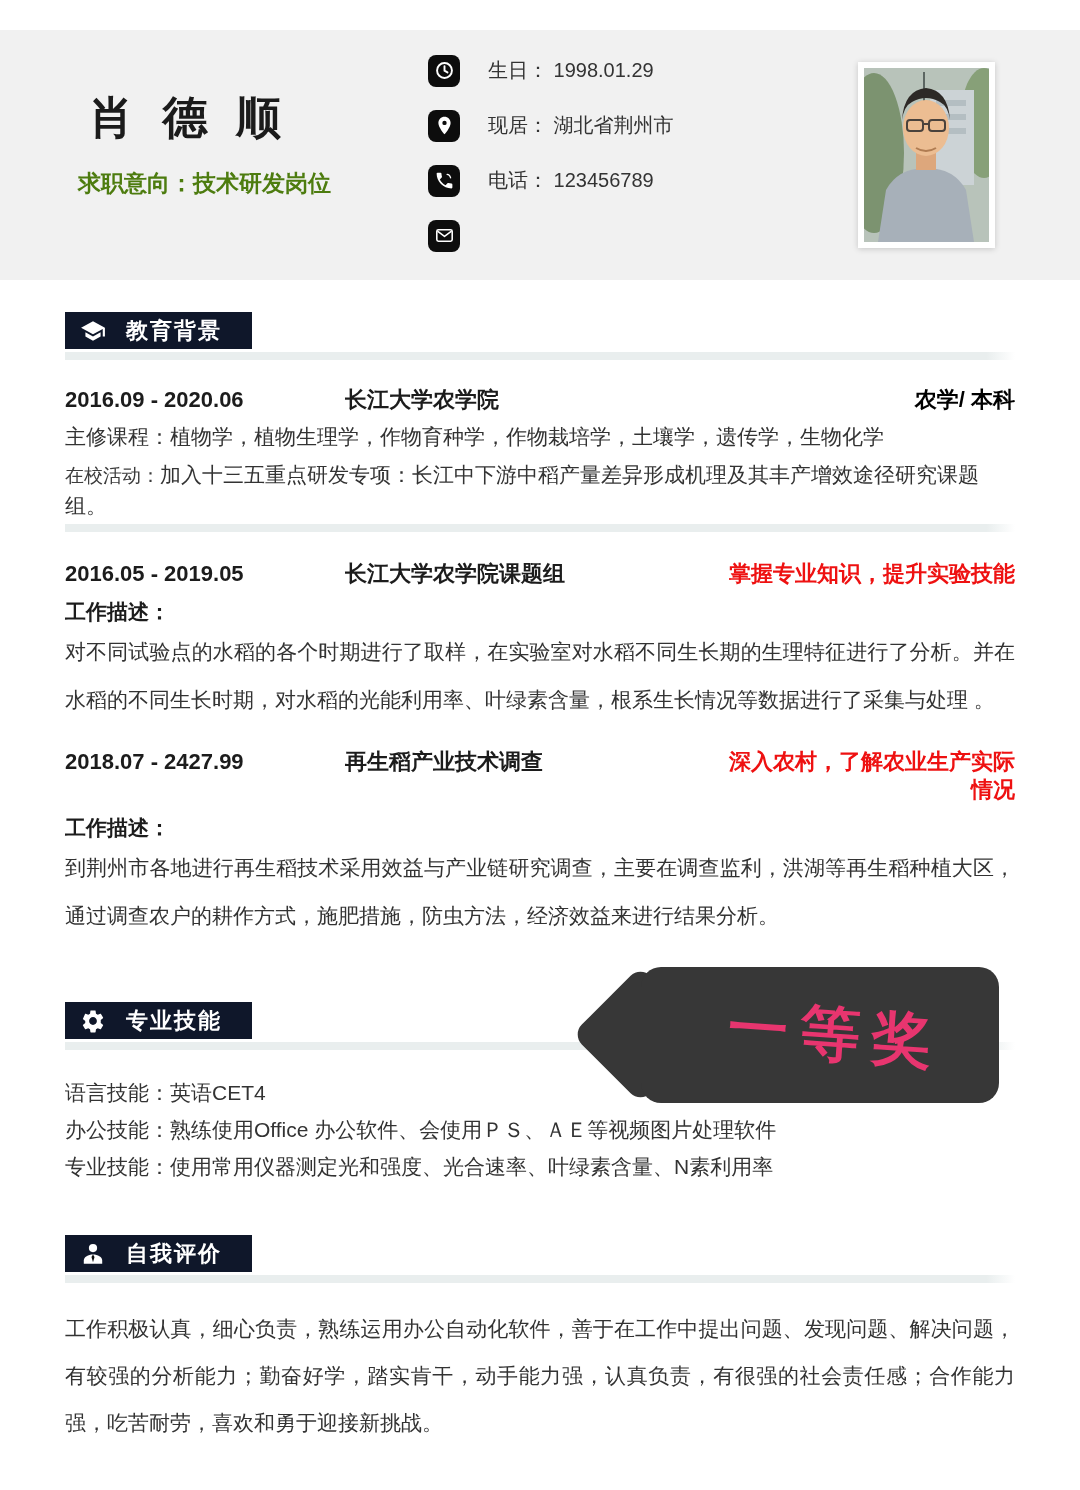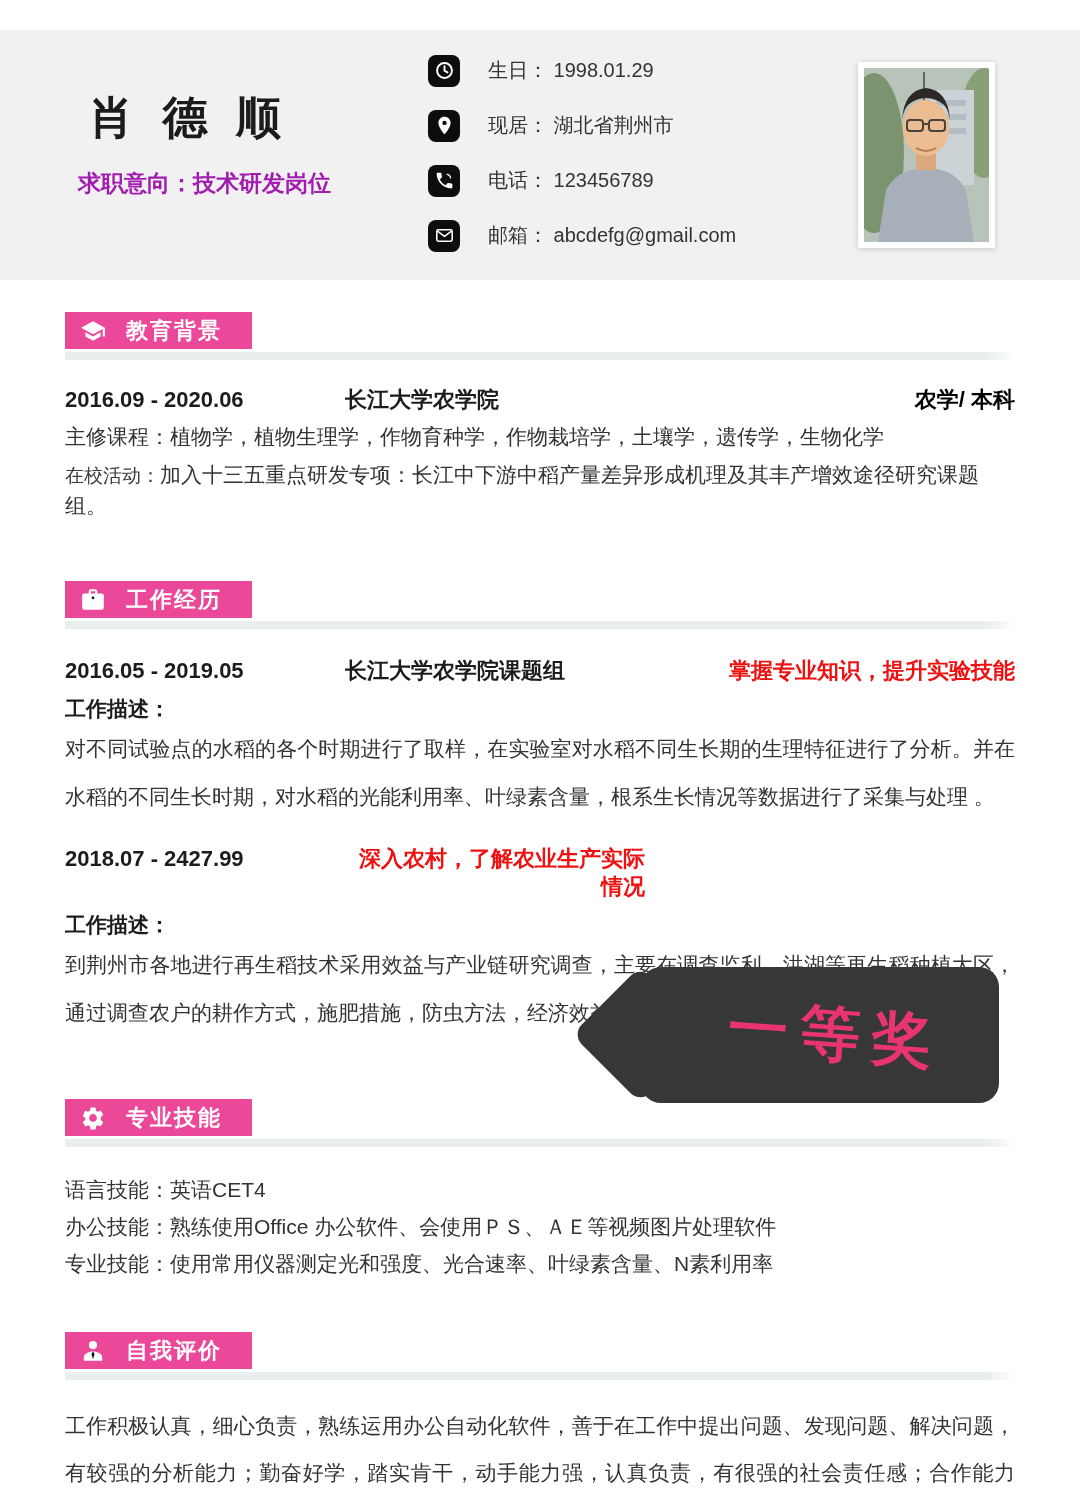--- a/index.html
+++ b/index.html
@@ -17,21 +17,21 @@
     width: 1080px; height: 250px;
     background: #f1f1f1;
   }
   .name {
     position: absolute; left: 89px; top: 58px;
     font-size: 45px; font-weight: bold; color: #1b1b1b;
     letter-spacing: 8px;
   }
   .objective {
     position: absolute; left: 78px; top: 138px;
-    font-size: 23px; font-weight: bold; color: #a21caf;
+    font-size: 23px; font-weight: bold; color: #4d7c0f;
   }
   .contacts { position: absolute; left: 428px; top: 13px; }
   .contact-row { display: flex; align-items: center; height: 55px; }
   .icon-box {
     width: 32px; height: 32px; background: #0d0d0d;
     border-radius: 8px; display: flex; align-items: center; justify-content: center;
     flex: 0 0 32px;
   }
   .icon-box svg { width: 21px; height: 21px; }
   .contact-text { margin-left: 28px; font-size: 20px; color: #333; }
@@ -44,21 +44,21 @@
     box-shadow: 0 1px 6px rgba(0,0,0,0.18);
   }
   .photo svg { width: 100%; height: 100%; display: block; }
 
   
   .content { position: absolute; top: 280px; left: 0; width: 1080px; padding: 0 65px; }
 
   .section-bar {
     margin-top: 32px;
     display: inline-flex; align-items: center;
-    background: #ec4899; color: #ffffff;
+    background: #0f172a; color: #ffffff;
     height: 37px; padding: 0 30px 0 15px;
   }
   .section-bar svg { width: 26px; height: 26px; margin-right: 20px; }
   .section-title { font-size: 22px; font-weight: bold; letter-spacing: 2px; }
   .divider { height: 8px; background: #e9eeee; margin-top: 3px; width: 950px;
     background: linear-gradient(to right, #e9eeee 97%, rgba(233,238,238,0)); }
 
   .row3 { display: flex; align-items: baseline; margin-top: 26px; line-height: 28px; }
   .row3 .c1 { flex: 0 0 280px; font-size: 22px; font-weight: bold; color: #1c1c1c; }
   .row3 .c2 { flex: 1; text-align: left; font-size: 22px; font-weight: bold; color: #1c1c1c; }
@@ -137,21 +137,20 @@
       </span>
       <span class="contact-text"><span>电话：</span> <span class="val">123456789</span></span>
     </div>
     <div class="contact-row">
       <span class="icon-box">
         <svg viewBox="0 0 24 24">
             <rect x="3.2" y="5.5" width="17.6" height="13" rx="1.8" fill="none" stroke="#fff" stroke-width="1.8"></rect>
             <path d="M4 7l8 6 8-6" fill="none" stroke="#fff" stroke-width="1.8" stroke-linejoin="round"></path>
           </svg>
       </span>
-      <span class="contact-text"><span>邮箱：</span> <span class="val">abcdefg@gmail.com</span></span>
     </div>
   </div>
 
   <div class="photo">
     <svg viewBox="0 0 125 174" preserveAspectRatio="none">
       <rect width="125" height="174" fill="#b8c3ba"></rect>
       <ellipse cx="10" cy="85" rx="30" ry="80" fill="#7c9370"></ellipse>
       <ellipse cx="120" cy="55" rx="24" ry="55" fill="#87a078"></ellipse>
       <rect x="66" y="22" width="44" height="95" fill="#ccd3d6"></rect>
       <rect x="72" y="32" width="30" height="6" fill="#b4bec2"></rect>
@@ -188,39 +187,33 @@
     </div>
     <div class="line">
       <span>主修课程：</span><span>植物学，植物生理学，作物育种学，作物栽培学，土壤学，遗传学，生物化学</span>
     </div>
     <div class="line">
       <span class="small-label">在校活动：</span><span>加入十三五重点研发专项：长江中下游中稻产量差异形成机理及其丰产增效途径研究课题组。</span>
     </div>
   </div>
 
   <div>
-    <div class="section-bar mt60">
-      <svg viewBox="0 0 24 24">
-          <path d="M20 6h-4V4c0-1.1-.9-2-2-2h-4c-1.1 0-2 .9-2 2v2H4c-1.1 0-2 .9-2 2v11c0 1.1.9 2 2 2h16c1.1 0 2-.9 2-2V8c0-1.1-.9-2-2-2zm-6 0h-4V4h4v2z" fill="#fff"></path>
-          <circle cx="12" cy="10" r="1.2" fill="#0d0d0d"></circle>
-        </svg>
-      <span class="section-title">工作经历</span>
-    </div>
     <div class="divider"></div>
 
     <div class="row3 mt24" style="margin-top:28px;">
       <span class="c1">2016.05 - 2019.05</span>
       <span class="c2">长江大学农学院课题组</span>
       <span class="c3 red">掌握专业知识，提升实验技能</span>
     </div>
     <div class="desc-label">工作描述：</div>
     <div class="para">对不同试验点的水稻的各个时期进行了取样，在实验室对水稻不同生长期的生理特征进行了分析。并在水稻的不同生长时期，对水稻的光能利用率、叶绿素含量，根系生长情况等数据进行了采集与处理 。</div>
 
     <div class="row3 mt24">
       <span class="c1">2018.07 - 2427.99</span>
+      <span class="c2">再生稻产业技术调查</span>
       <span class="c3 red">深入农村，了解农业生产实际情况</span>
     </div>
     <div class="desc-label">工作描述：</div>
     <div class="para">到荆州市各地进行再生稻技术采用效益与产业链研究调查，主要在调查监利，洪湖等再生稻种植大区，通过调查农户的耕作方式，施肥措施，防虫方法，经济效益来进行结果分析。</div>
   </div>
 
   <div>
     <div class="section-bar mt62">
       <svg viewBox="0 0 24 24">
           <path d="M19.14 12.94c.04-.3.06-.61.06-.94 0-.32-.02-.64-.07-.94l2.03-1.58c.18-.14.23-.41.12-.61l-1.92-3.32c-.12-.22-.37-.29-.59-.22l-2.39.96c-.5-.38-1.03-.7-1.62-.94l-.36-2.54c-.04-.24-.24-.41-.48-.41h-3.84c-.24 0-.43.17-.47.41l-.36 2.54c-.59.24-1.13.57-1.62.94l-2.39-.96c-.22-.08-.47 0-.59.22L2.74 9.87c-.12.21-.08.47.12.61l2.03 1.58c-.05.3-.09.63-.09.94s.02.64.07.94l-2.03 1.58c-.18.14-.23.41-.12.61l1.92 3.32c.12.22.37.29.59.22l2.39-.96c.5.38 1.03.7 1.62.94l.36 2.54c.05.24.24.41.48.41h3.84c.24 0 .44-.17.47-.41l.36-2.54c.59-.24 1.13-.56 1.62-.94l2.39.96c.22.08.47 0 .59-.22l1.92-3.32c.12-.22.07-.47-.12-.61l-2.01-1.58zM12 15.6c-1.98 0-3.6-1.62-3.6-3.6s1.62-3.6 3.6-3.6 3.6 1.62 3.6 3.6-1.62 3.6-3.6 3.6z" fill="#fff"></path>

